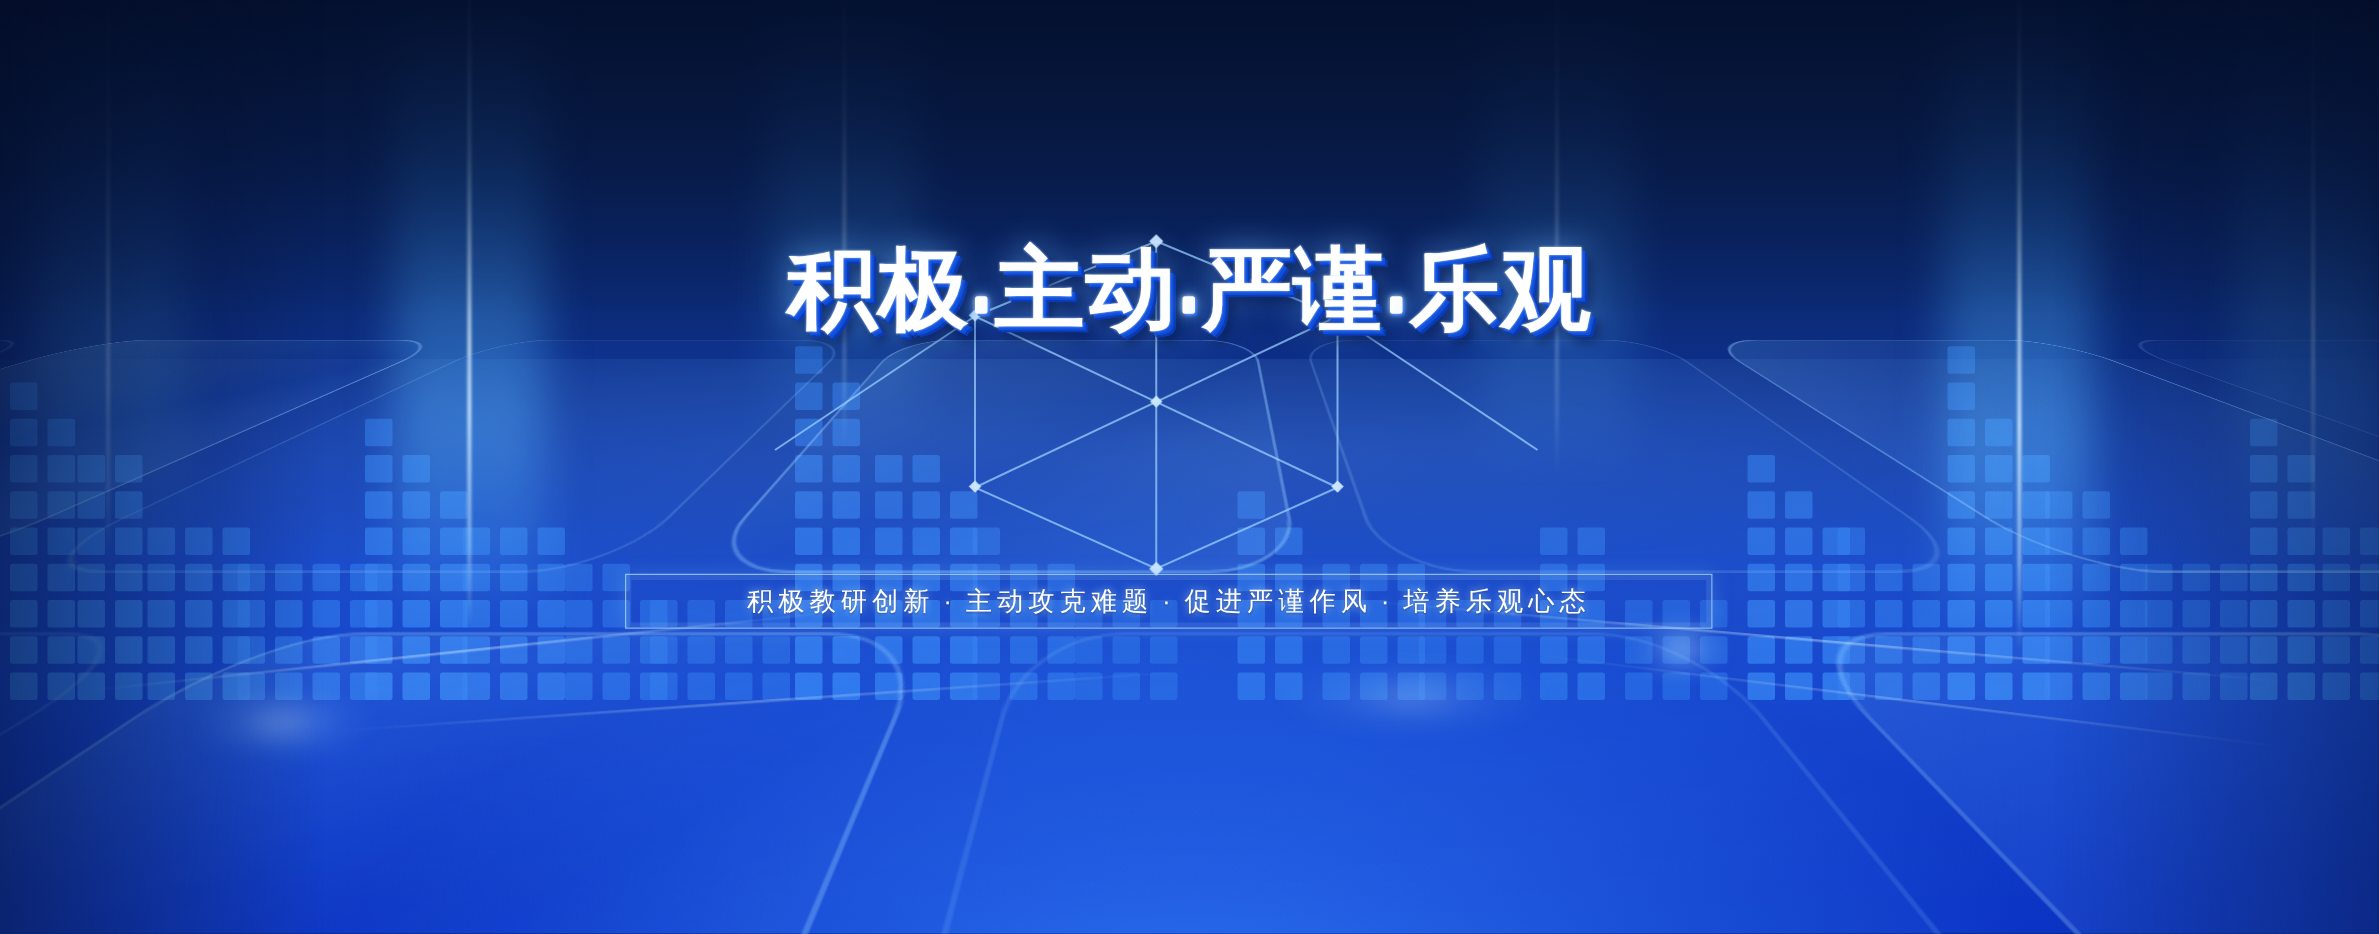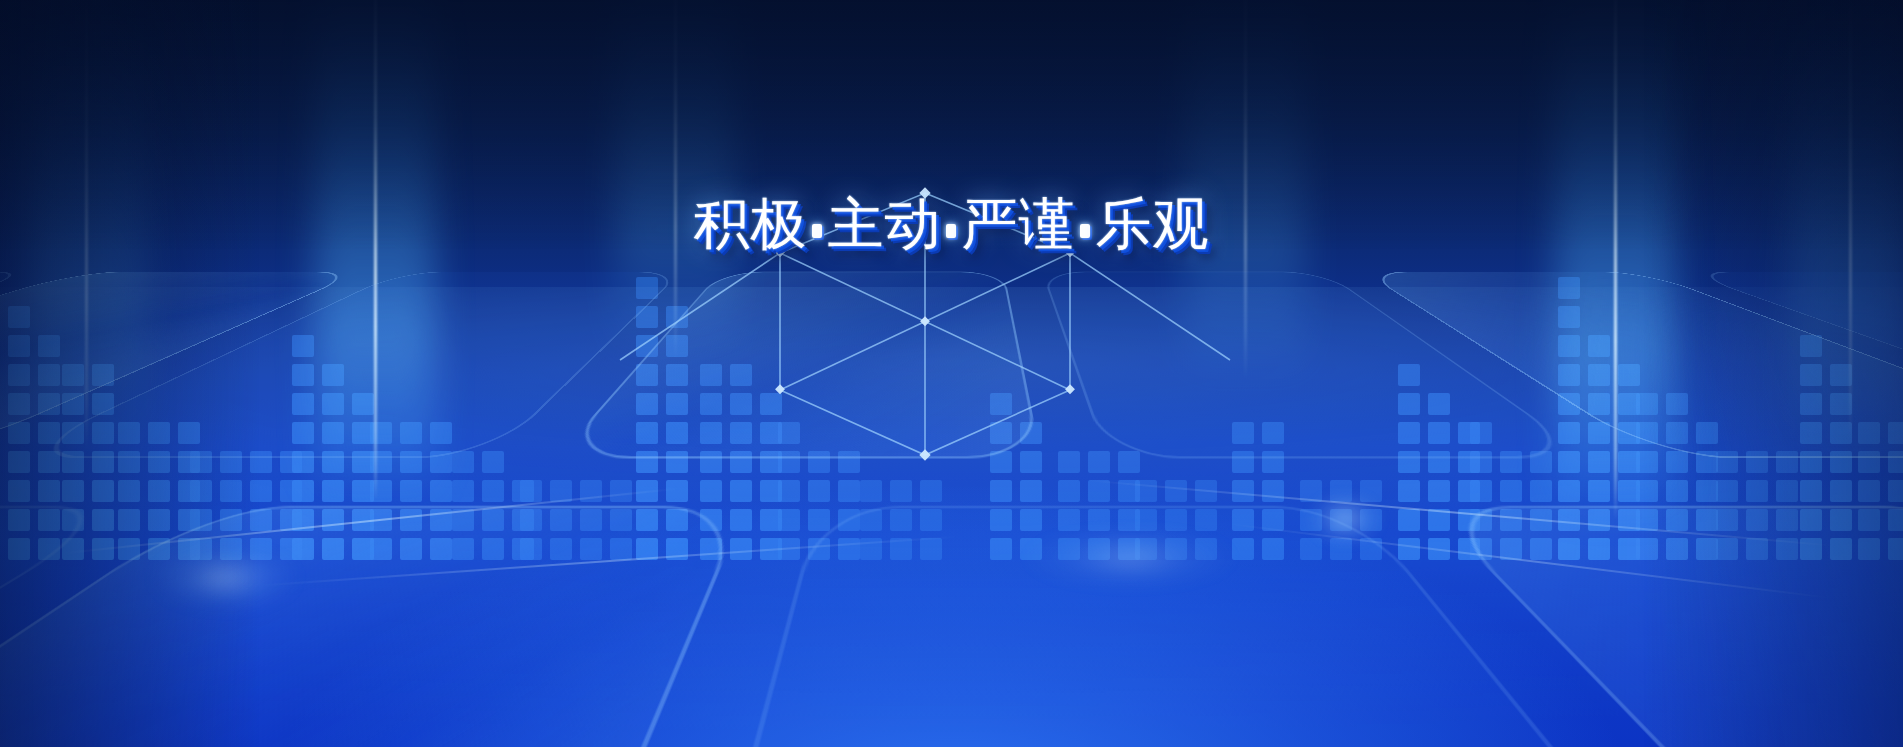--- a/index.html
+++ b/index.html
@@ -72,21 +72,21 @@
 
   
   .hexwrap{position:absolute;left:0;top:0;width:100%;height:100%;pointer-events:none;}
 
   
   .content{position:absolute;left:0;right:0;top:0;height:100%;}
 
   .title-main{
     position:absolute;left:0;right:0;top:196px;
     text-align:center;
-    font-size:56px;line-height:1;font-weight:400;letter-spacing:1px;
+    font-size:72px;line-height:1;font-weight:700;letter-spacing:1px;
     color:#ffffff;
     white-space:nowrap;
     text-shadow:
       0 0 2px #bcd9ff,
       3px 3px 0 #0f4fdd,
       5px 5px 0 #0b3bb4,
       7px 8px 10px rgba(2,14,60,.75),
       0 0 26px rgba(110,180,255,.75);
   }
   .title-main .sep{
@@ -693,15 +693,18 @@
         <rect x="921" y="318" width="7" height="7" transform="rotate(45 925 322)"></rect>
       </g>
     </svg>
   </div>
 
   <div class="content">
 
     <div class="title-main" id="mainTitle"><span>积极</span><span class="sep"></span><span>主动</span><span class="sep"></span><span>严谨</span><span class="sep"></span><span>乐观</span></div>
 
 
+    <div class="tagbox">
+      <div class="tagline" id="tagline"><span>积极教研创新</span><span class="dot">·</span><span>主动攻克难题</span><span class="dot">·</span><span>促进严谨作风</span><span class="dot">·</span><span>培养乐观心态</span></div>
+    </div>
 
   </div>
 </div>
 
 </body></html>

